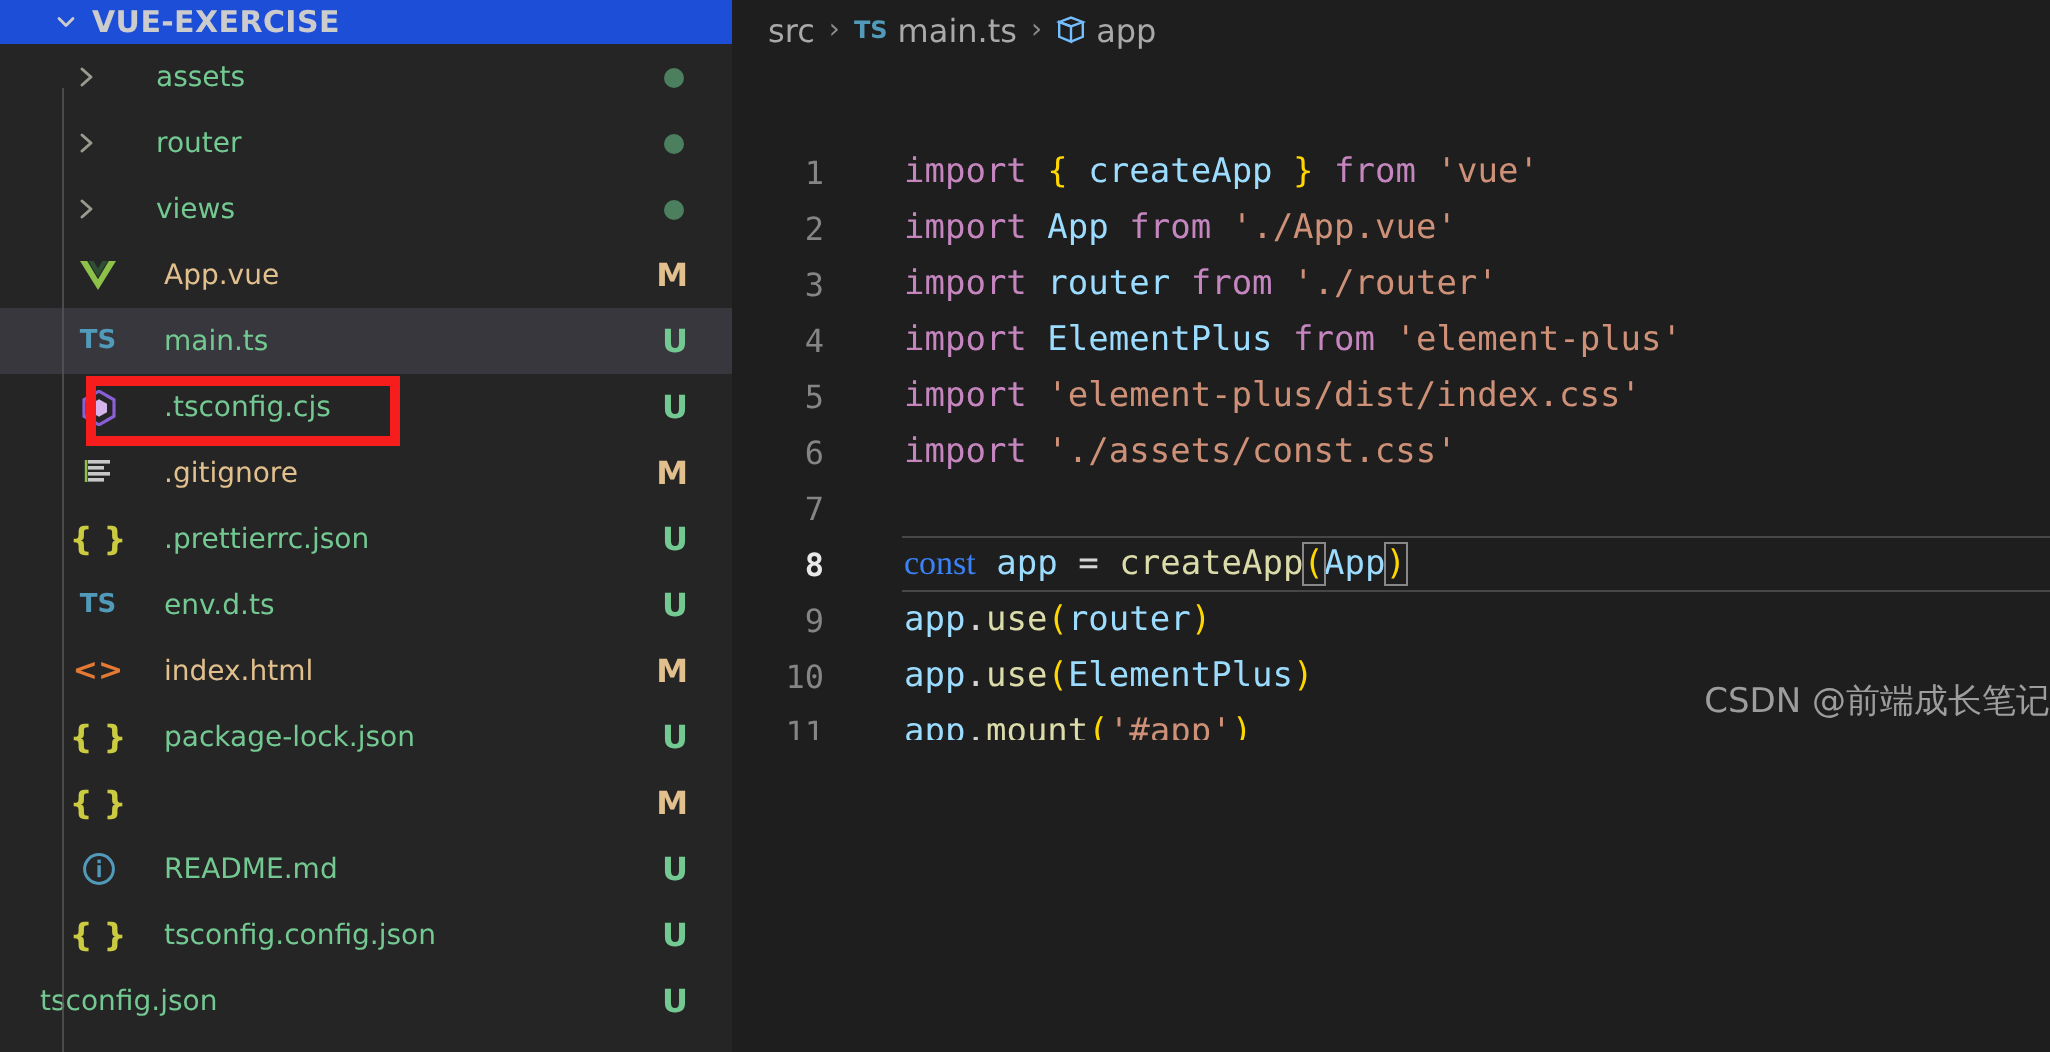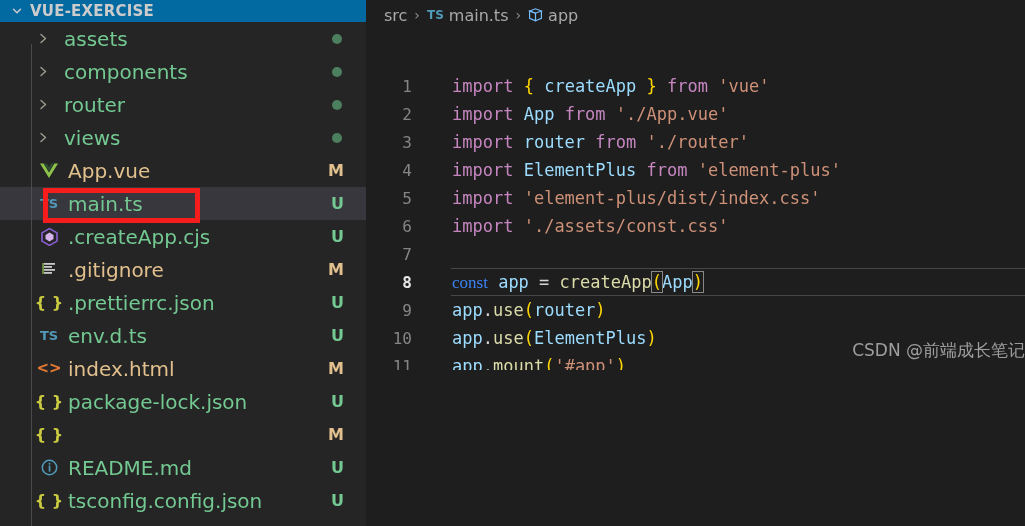--- a/index.html
+++ b/index.html
@@ -30,22 +30,22 @@
     height: 526px;
     background: #252526;
     flex: 0 0 366px;
     overflow: hidden;
   }
 
   .explorer-header {
     height: 22px;
     display: flex;
     align-items: center;
-    padding-left: 8px;
-    background: #0369a1;
+    padding-left: 24px;
+    background: #1d4ed8;
     box-sizing: border-box;
   }
   .explorer-header .chev {
     width: 18px;
     height: 18px;
     display: flex;
     align-items: center;
     justify-content: center;
     color: #cccccc;
     flex: 0 0 18px;
@@ -105,22 +105,22 @@
     width: 26px;
     flex: 0 0 26px;
     margin-left: 36px;
     display: flex;
     align-items: center;
     justify-content: center;
     font-size: 14px;
     line-height: 1;
   }
   .row .label {
-    font-size: 20px;
-    margin-left: 6px;
+    font-size: 14px;
+    margin-left: 20px;
     color: #73c991;
     overflow: hidden;
     text-overflow: ellipsis;
   }
   .row .label.mod {
     color: #e2c08d;
   }
   .row .status {
     margin-left: auto;
     font-size: 16px;
@@ -312,46 +312,37 @@
       <div class="row folder">
         <span class="twisty">
           <svg width="11" height="13" viewBox="0 0 11 13" aria-hidden="true">
             <path d="M3 2.5 L7.5 6.5 L3 10.5" fill="none" stroke="#9a9a8e" stroke-width="1.5" stroke-linecap="round" stroke-linejoin="round"></path>
           </svg>
         </span>
         <span class="label">assets</span>
         <span class="dot"></span>
       </div>
 
+
       <div class="row folder">
         <span class="twisty">
           <svg width="11" height="13" viewBox="0 0 11 13" aria-hidden="true">
             <path d="M3 2.5 L7.5 6.5 L3 10.5" fill="none" stroke="#9a9a8e" stroke-width="1.5" stroke-linecap="round" stroke-linejoin="round"></path>
           </svg>
         </span>
-        <span class="label">components</span>
+        <span class="label">router</span>
         <span class="dot"></span>
       </div>
 
       <div class="row folder">
         <span class="twisty">
           <svg width="11" height="13" viewBox="0 0 11 13" aria-hidden="true">
             <path d="M3 2.5 L7.5 6.5 L3 10.5" fill="none" stroke="#9a9a8e" stroke-width="1.5" stroke-linecap="round" stroke-linejoin="round"></path>
           </svg>
         </span>
-        <span class="label">router</span>
-        <span class="dot"></span>
-      </div>
-
-      <div class="row folder">
-        <span class="twisty">
-          <svg width="11" height="13" viewBox="0 0 11 13" aria-hidden="true">
-            <path d="M3 2.5 L7.5 6.5 L3 10.5" fill="none" stroke="#9a9a8e" stroke-width="1.5" stroke-linecap="round" stroke-linejoin="round"></path>
-          </svg>
-        </span>
         <span class="label">views</span>
         <span class="dot"></span>
       </div>
 
       <div class="row file">
         <span class="icon-slot">
           <svg class="vue-logo" width="18" height="15" viewBox="0 0 18 15" aria-hidden="true">
             <path d="M0 0.5 H3.6 L9 9.6 L14.4 0.5 H18 L9 15 Z" fill="#8dc149"></path>
             <path d="M4.2 0.5 H6.8 L9 4.3 L11.2 0.5 H13.8 L9 8.6 Z" fill="#2f4f34"></path>
           </svg>
@@ -368,21 +359,21 @@
         <span class="status">U</span>
       </div>
 
       <div class="row file">
         <span class="icon-slot">
           <svg class="eslint-logo" width="17" height="18" viewBox="0 0 17 18" aria-hidden="true">
             <path d="M8.5 0.6 L16 4.9 V13.1 L8.5 17.4 L1 13.1 V4.9 Z" fill="none" stroke="#8a5fd4" stroke-width="1.6"></path>
             <path d="M8.5 4.6 L12.5 6.9 V11.1 L8.5 13.4 L4.5 11.1 V6.9 Z" fill="#d6b3ea"></path>
           </svg>
         </span>
-        <span class="label">.createApp.cjs</span>
+        <span class="label">.tsconfig.cjs</span>
         <span class="status">U</span>
       </div>
 
       <div class="row file">
         <span class="icon-slot">
           <svg width="17" height="15" viewBox="0 0 17 15" aria-hidden="true">
             <rect x="3" y="1" width="11" height="1.8" fill="#c8c8c8"></rect>
             <rect x="3" y="4" width="8" height="1.8" fill="#c8c8c8"></rect>
             <rect x="3" y="7" width="11" height="1.8" fill="#c8c8c8"></rect>
             <rect x="3" y="10" width="8" height="1.8" fill="#c8c8c8"></rect>

